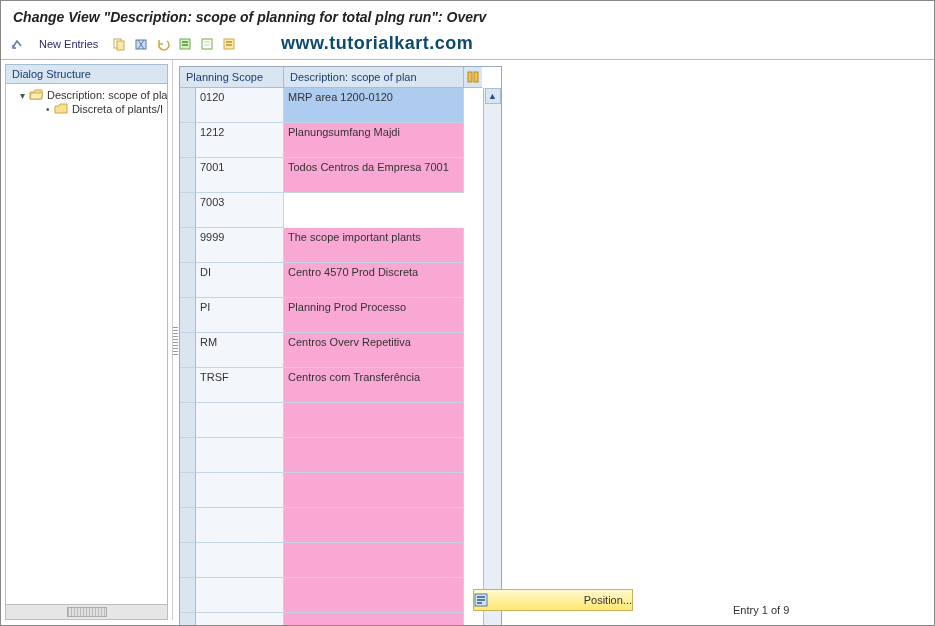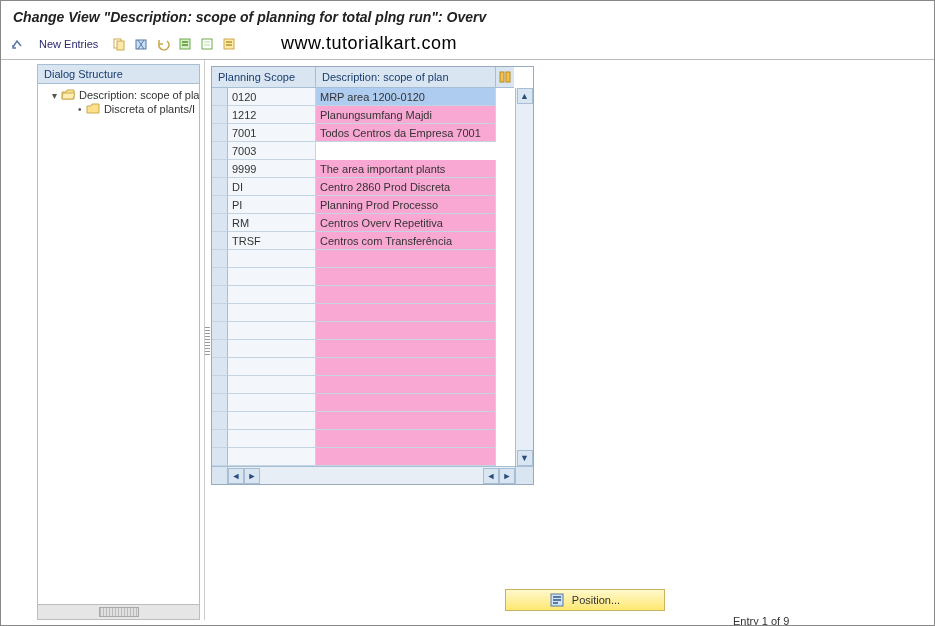--- a/index.html
+++ b/index.html
@@ -44,38 +44,37 @@
     color: #2a2a70;
     padding: 2px 8px;
     border-radius: 2px;
     cursor: default;
   }
   .watermark {
     position: absolute;
     left: 280px;
     top: 2px;
     font-size: 18px;
-    font-weight: normal;
-    color: #000000;
+    font-weight: bold;
+    color: #0c4a6e;
     letter-spacing: 0.5px;
     pointer-events: none;
     user-select: none;
   }
   .main {
     display: flex;
     height: calc(100% - 64px);
   }
   .col-left {
     width: 172px;
     padding: 4px;
     border-right: 1px solid #ccc;
     display: flex;
     flex-direction: column;
     position: relative;
-    margin-left: 32px;
   }
   .dialog-header {
     background: #d9e6f2;
     border: 1px solid #a6bfd4;
     padding: 3px 6px;
     font-size: 11px;
     color: #1a3c6e;
   }
   .tree {
     border: 1px solid #a6bfd4;
@@ -155,21 +154,21 @@
     background:#d9e6f2;border-bottom:1px solid #a6bfd4;
   }
   .grid-body {
     display: flex;
   }
   .grid-cols {
     flex: 1;
   }
   .grid-row {
     display: flex;
-    height: 18px;
+    height: 35px;
   }
   .rowhdr {
     width: 16px;
     background: #d9e6f2;
     border-right: 1px solid #a6bfd4;
     border-bottom: 1px solid #c5d4e3;
   }
   .cell {
     border-right: 1px solid #c5d4e3;
     border-bottom: 1px solid #c5d4e3;
@@ -223,33 +222,32 @@
     display: flex;
     align-items: center;
   }
   .position-btn {
     position: absolute;
     left: 300px;
     width: 160px;
     height: 22px;
     background: linear-gradient(#fff8cc,#ffe873);
     border: 1px solid #c9b25e;
-    display:flex;align-items:center;justify-content:center;gap:8px;
+    display:flex;align-items:center;justify-content:space-between;gap:8px;
     font-size:11px;color:#333;
   }
   .position-btn .picn{
     width:14px;height:14px;
   }
   .entry-txt {
     position:absolute;
-    left: 528px;
+    left: 560px;
     font-size: 11px;
     color: #333;
     top: 4px;
-    margin-top: 11px;
   }
   .resize-gripper {
     position:absolute;
     left:0; top:50%;
     width:5px; height:30px;
     transform:translateY(-50%);
     background:repeating-linear-gradient(0deg,#999,#999 1px,transparent 1px,transparent 3px);
   }
 </style>
 </head>
@@ -368,26 +366,26 @@
               <div class="cell scope">7001</div>
               <div class="cell desc">Todos Centros da Empresa 7001</div>
             </div>
             <div class="grid-row">
               <div class="rowhdr"></div>
               <div class="cell scope">7003</div>
             </div>
             <div class="grid-row">
               <div class="rowhdr"></div>
               <div class="cell scope">9999</div>
-              <div class="cell desc">The area important plants</div>
+              <div class="cell desc">The scope important plants</div>
             </div>
             <div class="grid-row">
               <div class="rowhdr"></div>
               <div class="cell scope">DI</div>
-              <div class="cell desc">Centro 2860 Prod Discreta</div>
+              <div class="cell desc">Centro 4570 Prod Discreta</div>
             </div>
             <div class="grid-row">
               <div class="rowhdr"></div>
               <div class="cell scope">PI</div>
               <div class="cell desc">Planning Prod Processo</div>
             </div>
             <div class="grid-row">
               <div class="rowhdr"></div>
               <div class="cell scope">RM</div>
               <div class="cell desc">Centros Overv Repetitiva</div>

